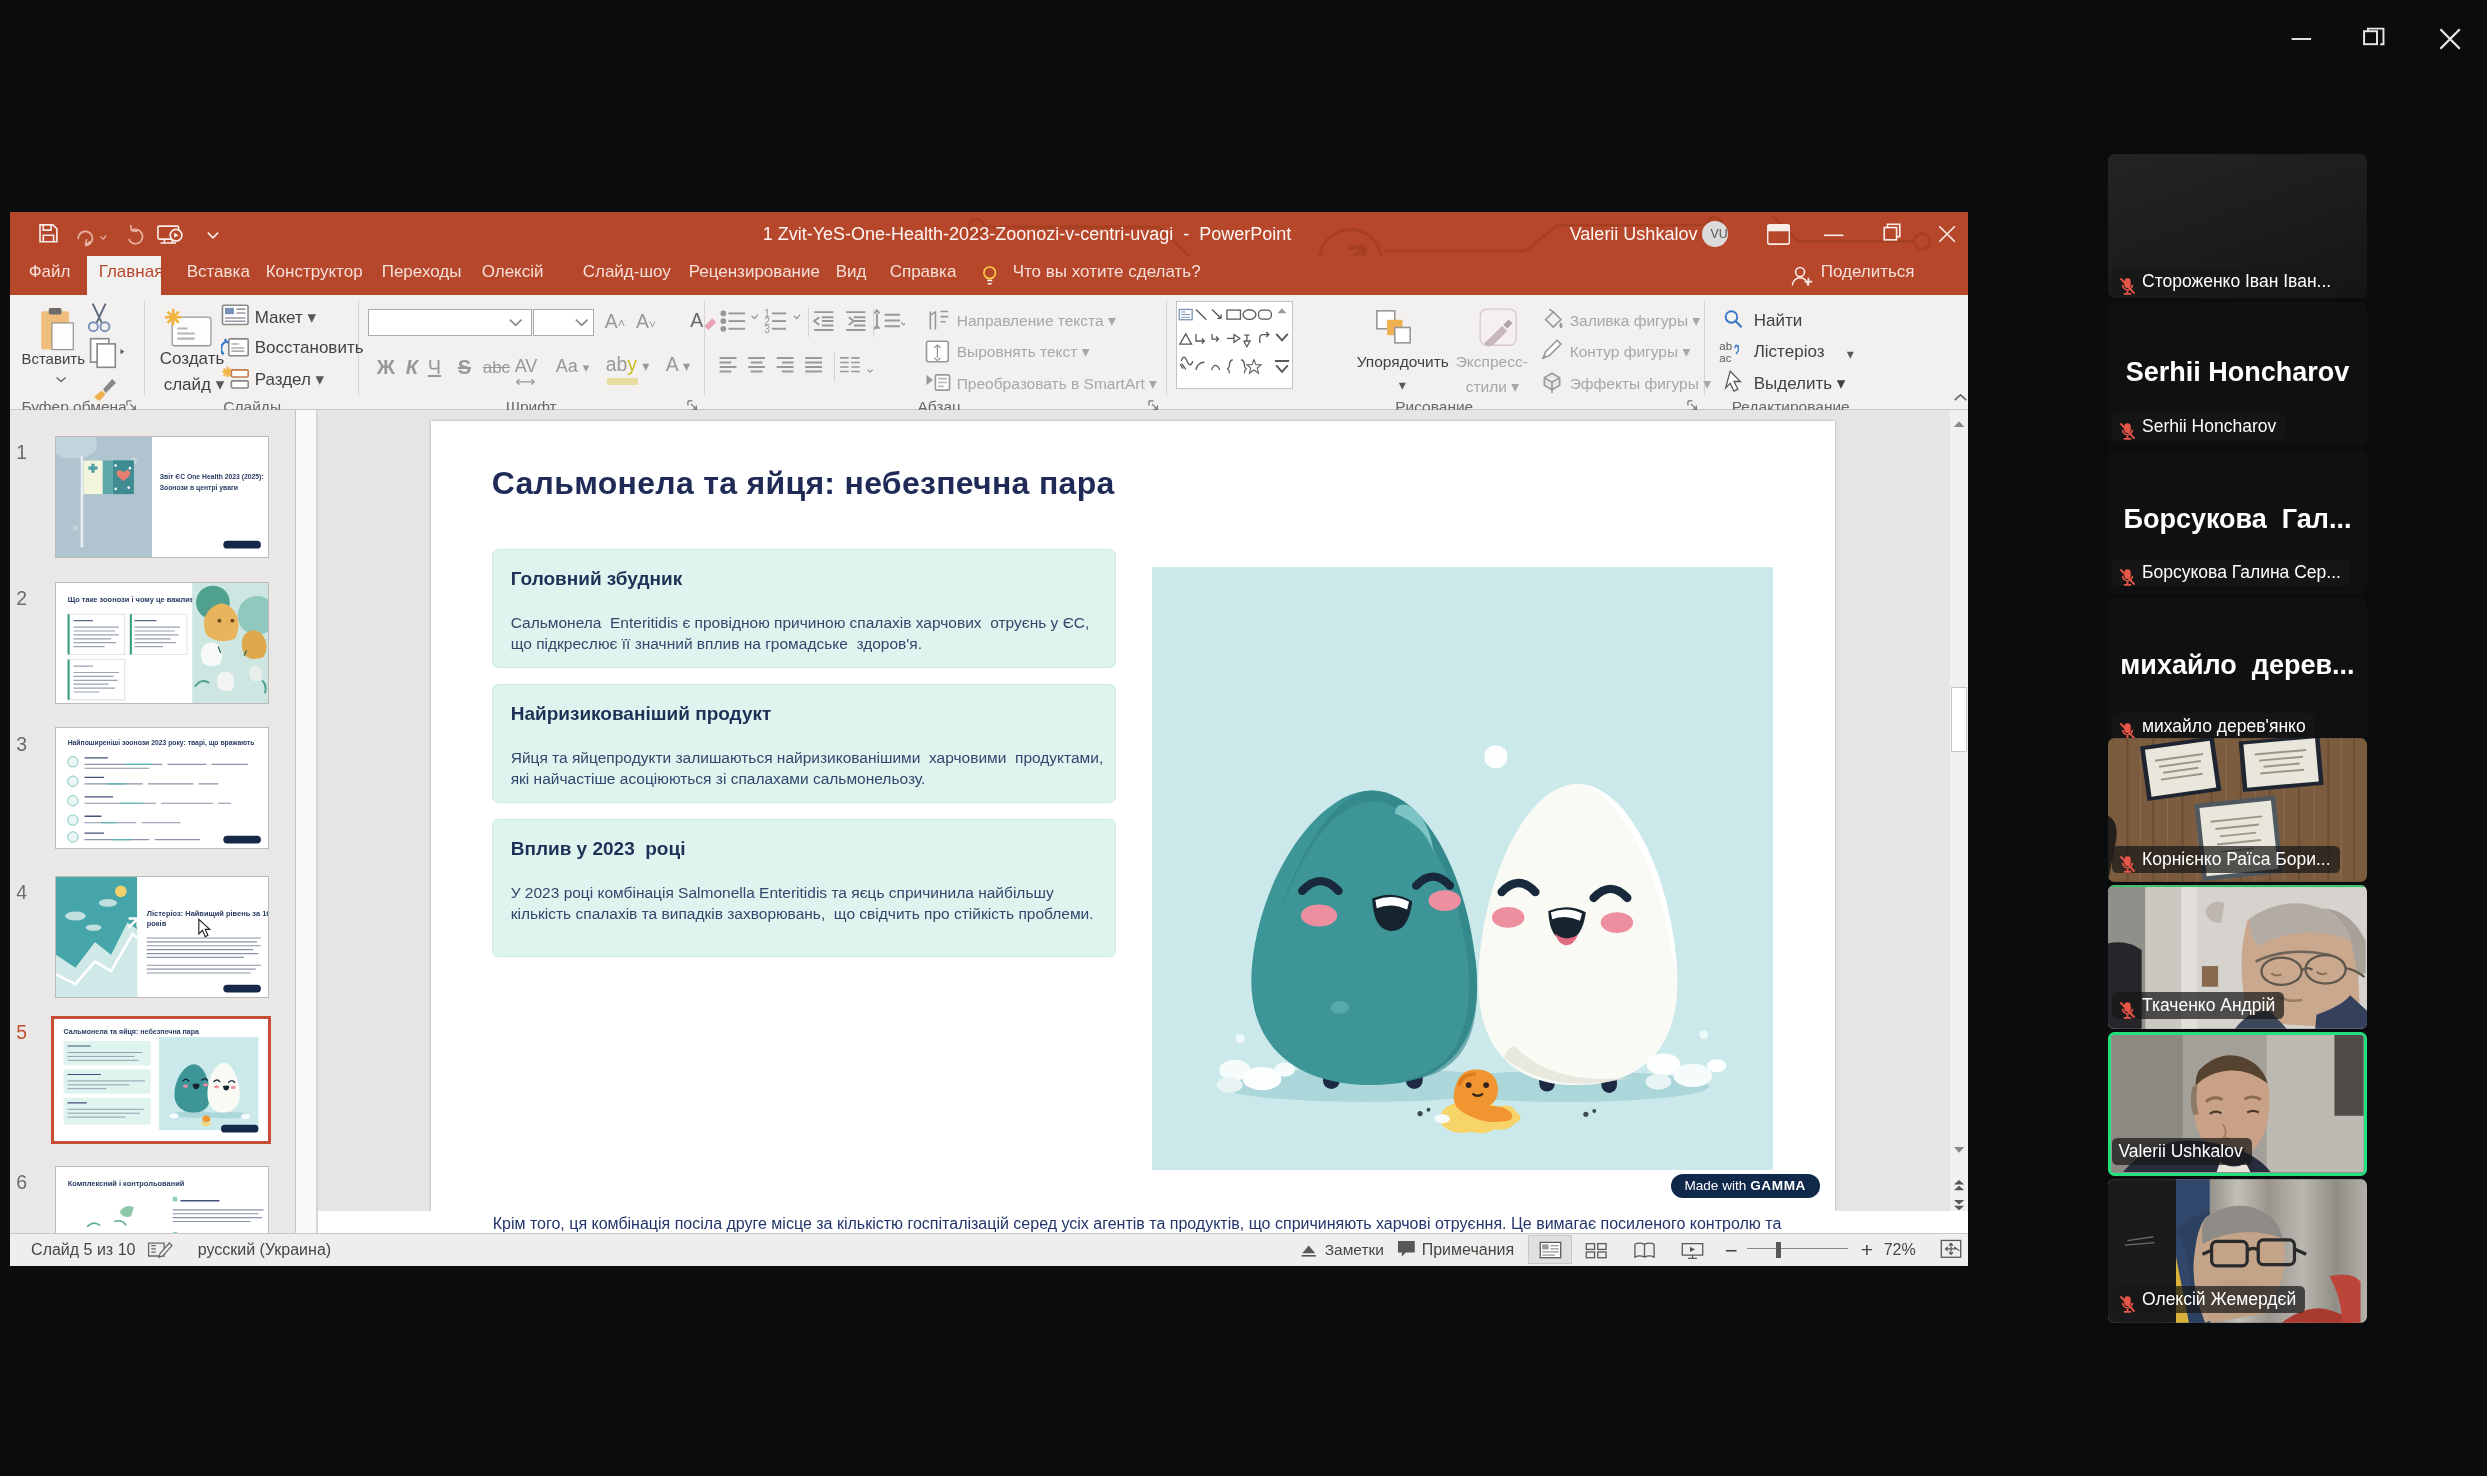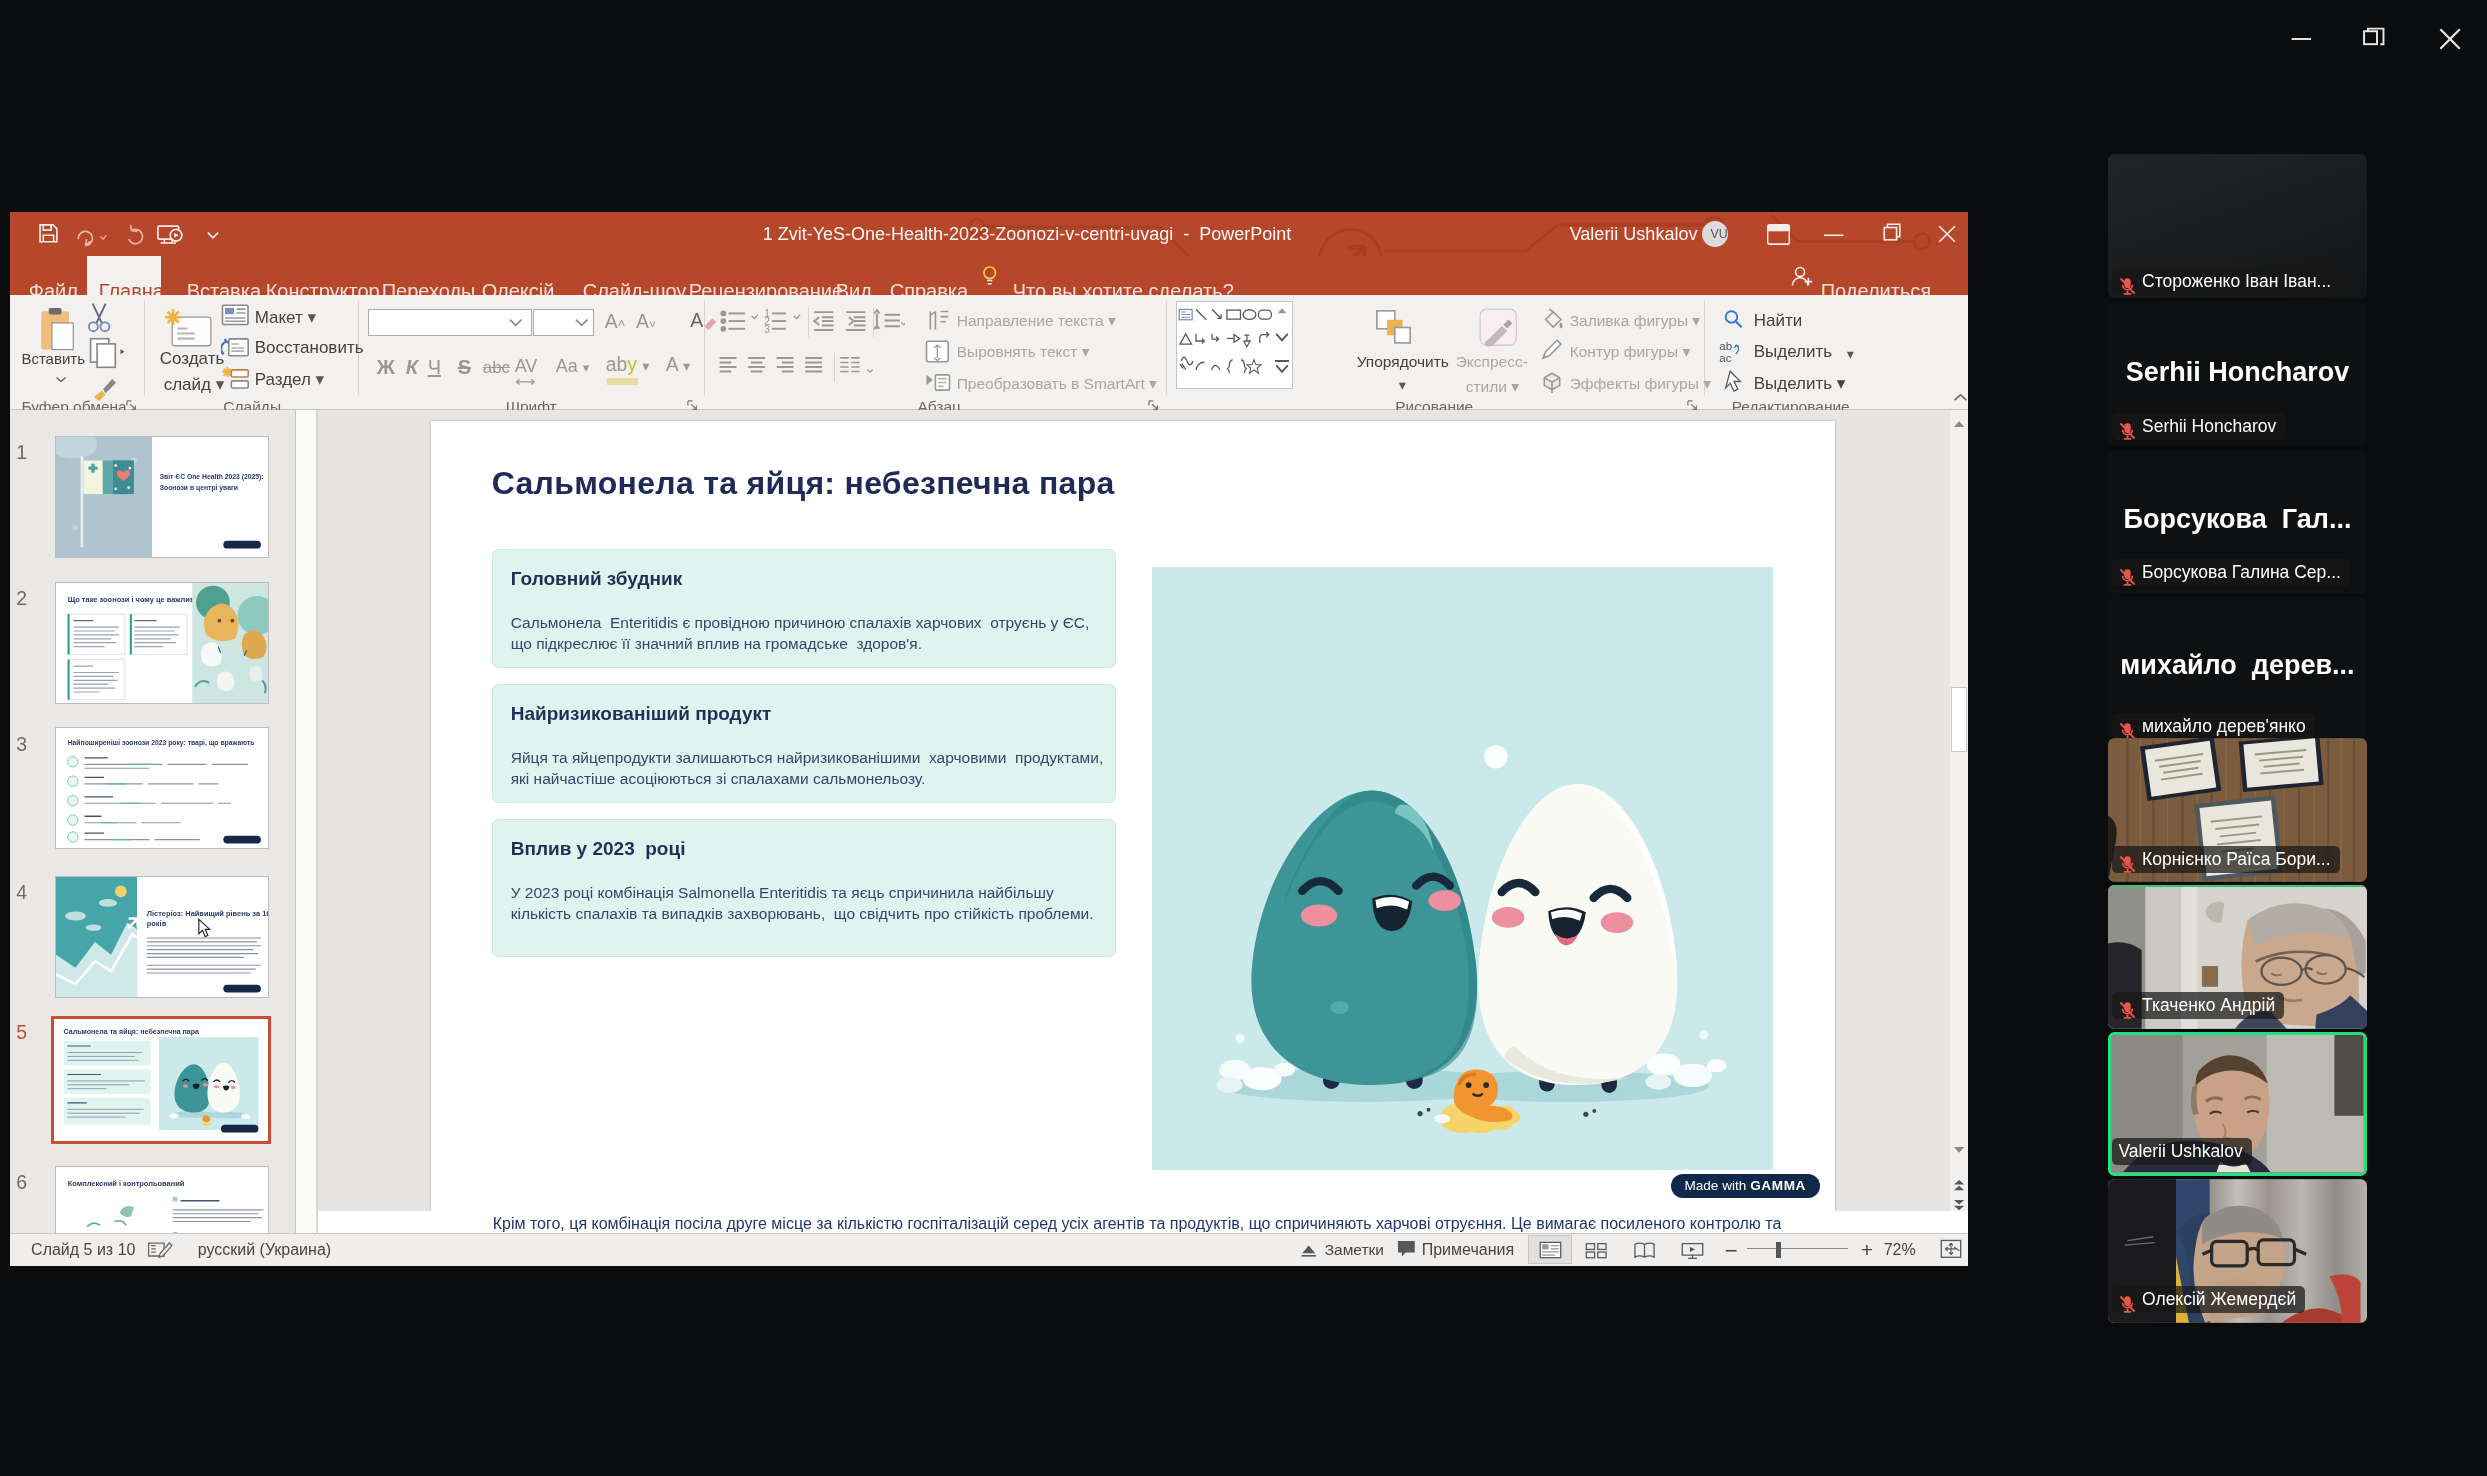--- a/index.html
+++ b/index.html
@@ -3,21 +3,21 @@
 <meta charset="utf-8">
 <style>
 * { margin:0; padding:0; box-sizing:border-box; }
 html,body { width:2487px; height:1477px; background:#0b0c0d; overflow:hidden;
   font-family:"Liberation Sans", sans-serif; }
 .abs { position:absolute; }
 
 #win { position:absolute; left:9.7px; top:212px; width:1958px; height:1054px; background:#F3F1F0; }
 #titlebar { position:absolute; left:0; top:0; width:1958px; height:44px; background:#B7472A; }
 #tabrow { position:absolute; left:0; top:44px; width:1958px; height:39px; background:#B7472A; }
-.tab { position:absolute; top:60px; height:39px; line-height:39px; color:#F5DFD8; font-size:20px; }
+.tab { position:absolute; top:40px; height:39px; line-height:39px; color:#F5DFD8; font-size:17px; }
 #ribbon { position:absolute; left:0; top:83px; width:1958px; height:115px; background:#F3F1F0; border-bottom:0.6px solid #C9C7C5; }
 .gsep { position:absolute; top:6.5px; height:94px; width:0.6px; background:#D5D3D1; }
 .glabel { position:absolute; top:186px; font-size:15.5px; color:#6A6866; text-align:center; white-space:nowrap; }
 .btxt { font-size:17px; color:#444240; }
 .gtxt { font-size:17px; color:#A9A7A5; }
 
 #thumbpanel { position:absolute; left:0; top:198px; width:285px; height:824px; background:#EAE8E7; overflow:hidden; }
 .thumb { position:absolute; left:45px; width:214px; background:#fff; border:0.6px solid #BDBBBA; overflow:hidden; }
 .tnum { position:absolute; left:6.5px; width:26px; font-size:19.4px; color:#6d6b69; }
 #pscroll { position:absolute; left:285px; top:198px; width:21.4px; height:824px; background:#FAFAF9; border-left:0.6px solid #C9C7C5; }
@@ -355,21 +355,21 @@
   <svg class="abs" style="left:1711px;top:96px" width="26" height="23" viewBox="0 0 40 36">
     <circle cx="16" cy="14" r="9" stroke="#3C78C8" stroke-width="3" fill="none"></circle>
     <path d="M23 21 l9 9" stroke="#3C78C8" stroke-width="3.5"></path>
   </svg>
   <div class="btxt abs" style="left:1744px;top:99px;">Найти</div>
   <svg class="abs" style="left:1709px;top:128px" width="30" height="23" viewBox="0 0 46 36">
     <text x="0" y="16" font-size="18" fill="#56585A" font-family="Liberation Sans">ab</text>
     <text x="0" y="34" font-size="18" fill="#56585A" font-family="Liberation Sans">ac</text>
     <path d="M26 8 q8 6 0 14 m0 -14 l-2 5 m2 -5 l5 2" stroke="#3C78C8" stroke-width="2" fill="none"></path>
   </svg>
-  <div class="btxt abs" style="left:1744px;top:130px;">Выделить</div>
+  <div class="btxt abs" style="left:1744px;top:130px;">Лістеріоз</div>
   <div class="abs" style="left:1837px;top:134px;color:#5a5856;font-size:14.2px;">▾</div>
   <svg class="abs" style="left:1711px;top:158px" width="26" height="23" viewBox="0 0 40 36">
     <path d="M14 2 l16 16 h-10 l6 12 l-6 3 l-6 -12 l-7 7 z" fill="#fff" stroke="#56585A" stroke-width="2"></path>
   </svg>
   <div class="btxt abs" style="left:1744px;top:161px;">Выделить ▾</div>
   <div id="thumbpanel">
     <div class="tnum" style="top:31px;">1</div>
     <div class="thumb" style="top:26px;height:122px;">
       <svg width="214" height="122" viewBox="0 0 330 188">
         <rect width="148" height="188" fill="#AFC4CF"></rect>

